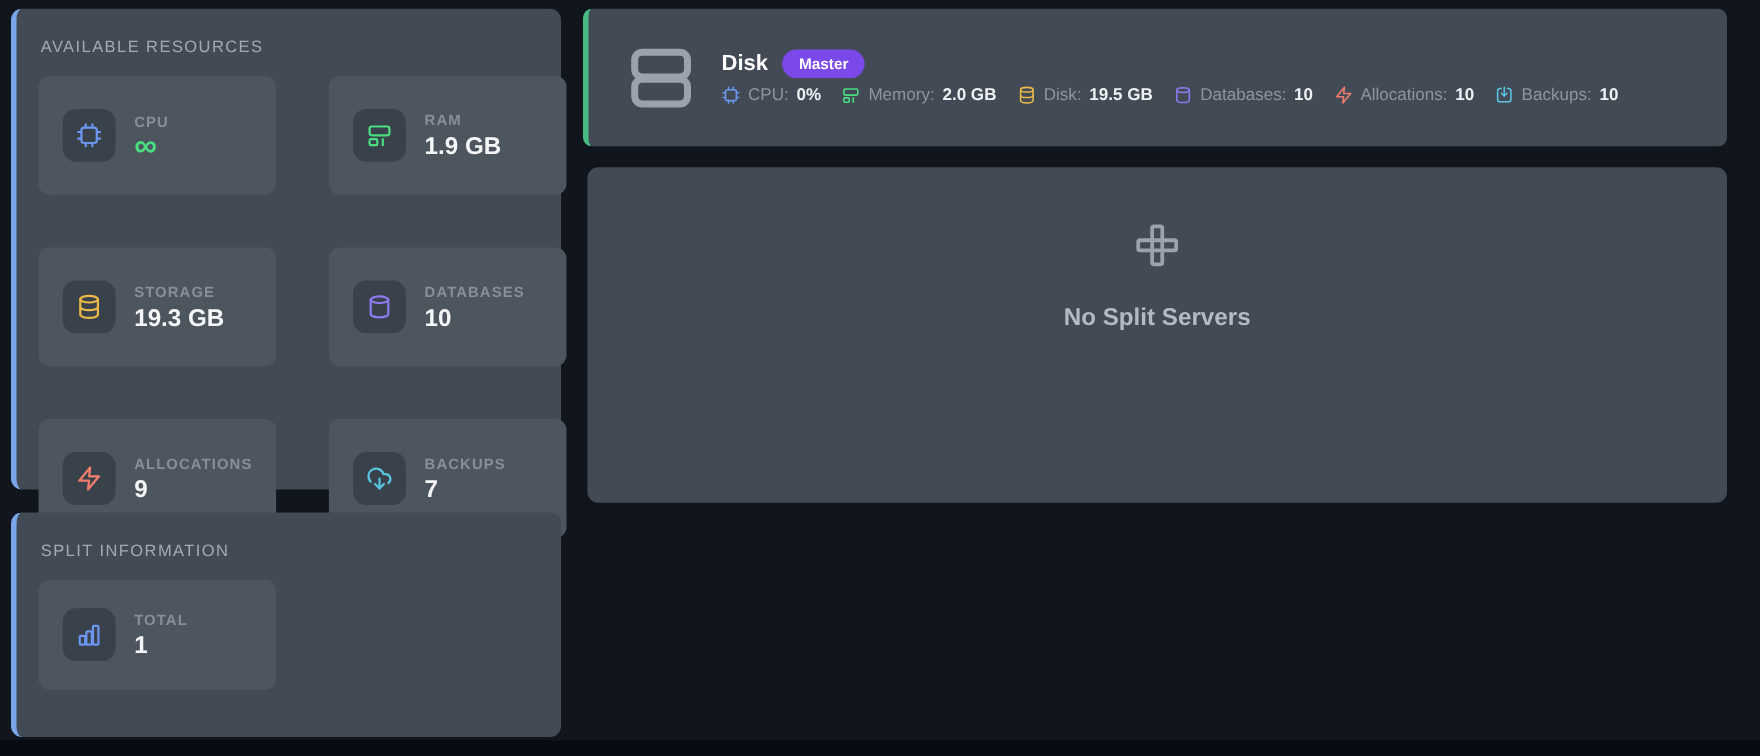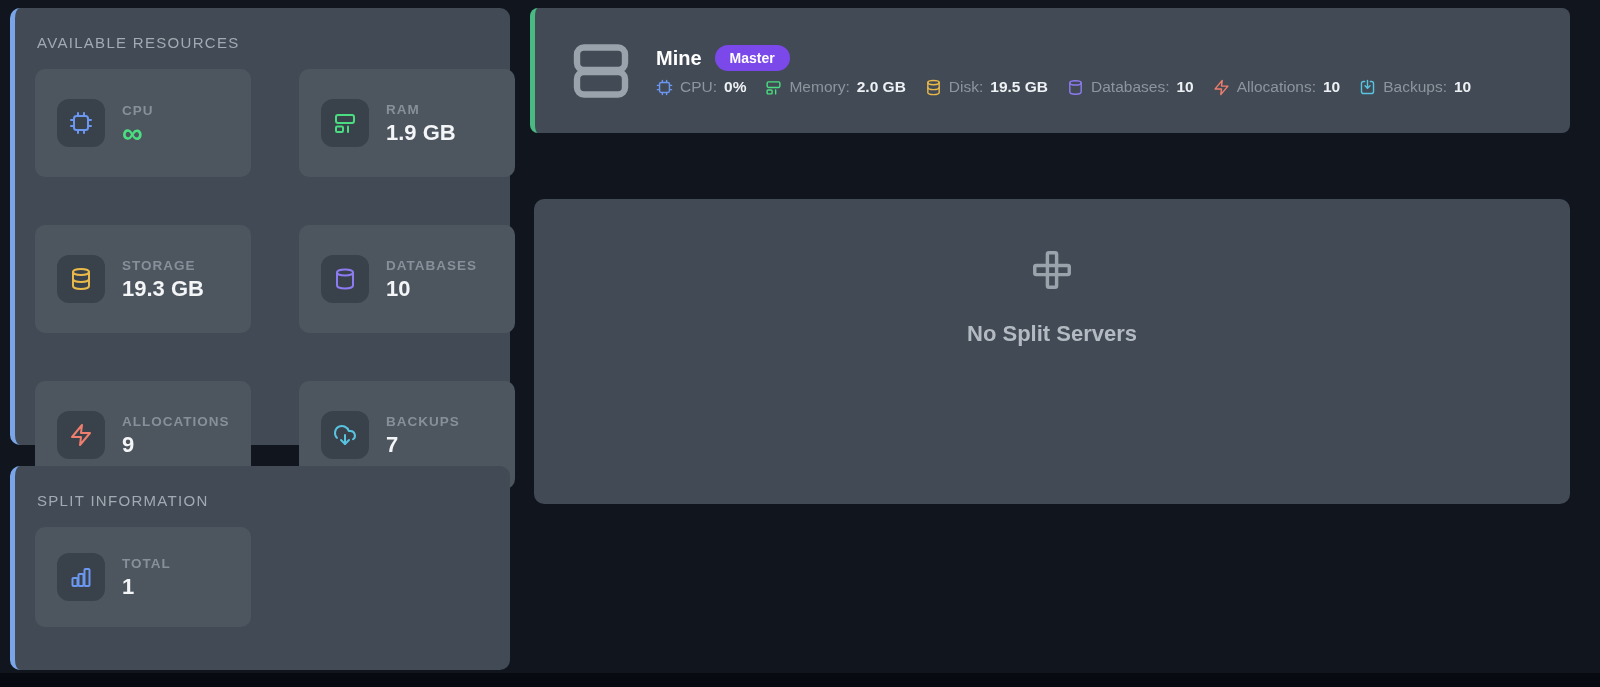--- a/index.html
+++ b/index.html
@@ -100,31 +100,30 @@
   .server-name-row { display:flex; align-items:center; gap:13px; }
   .server-name {
     color:#ffffff; font-size:20px; font-weight:bold;
   }
   .server-badge {
     background:#7b48ea; color:#ffffff;
     font-size:14px; font-weight:bold;
     padding:5px 15px; border-radius:999px;
   }
   .server-stats { display:flex; align-items:center; gap:19px; }
-  .stat { display:flex; align-items:center; gap:7px; }
+  .stat { display:flex; gap:7px; }
   .stat svg { width:17px; height:17px; }
   .stat-label { color:#8d959f; font-size:15.5px; }
   .stat-value { color:#eef1f4; font-size:15.5px; font-weight:bold; }
 
   
   #empty-panel {
     left:534px; top:152px; width:1036px; height:305px;
     display:flex; flex-direction:column; align-items:center;
     padding-top:48px;
-    margin-top:47px;
   }
   .plus-glyph svg { width:46px; height:46px; }
   .empty-title {
     margin-top:24px;
     color:#b3bac2; font-size:22px; font-weight:bold;
   }
   .empty-subtitle {
     margin-top:15px;
     color:#9aa2ab; font-size:19px;
   }
@@ -299,21 +298,21 @@
 </section>
 
 <section class="panel accent-left-green" id="server-card">
   <span class="server-glyph">
     <svg viewBox="0 0 24 24" class="c-gray">
         <use href="#i-server"></use>
       </svg>
   </span>
   <div class="server-info">
     <div class="server-name-row">
-      <span class="server-name">Mine</span>
+      <span class="server-name">Disk</span>
       <span class="server-badge">Master</span>
     </div>
     <div class="server-stats">
       <span class="stat">
         <svg viewBox="0 0 24 24" class="c-blue">
             <use href="#i-cpu"></use>
           </svg>
         <span class="stat-label">CPU:</span>
         <span class="stat-value">0%</span>
       </span>

